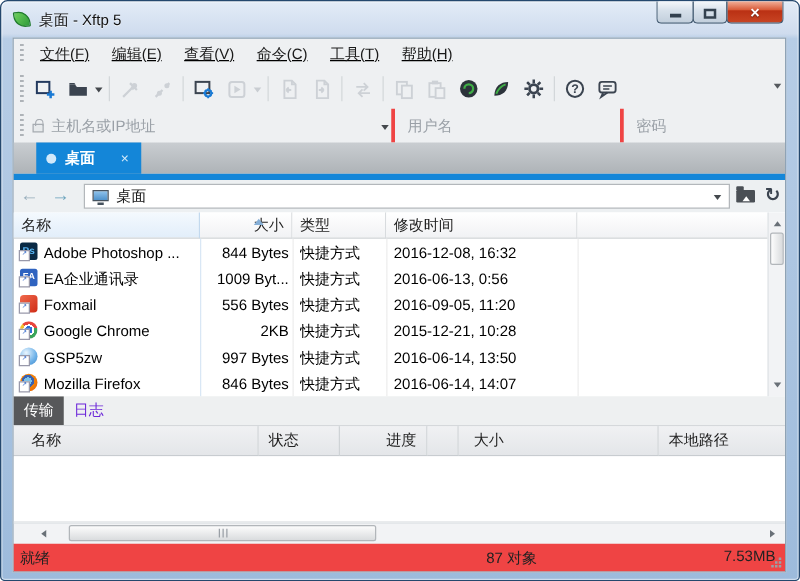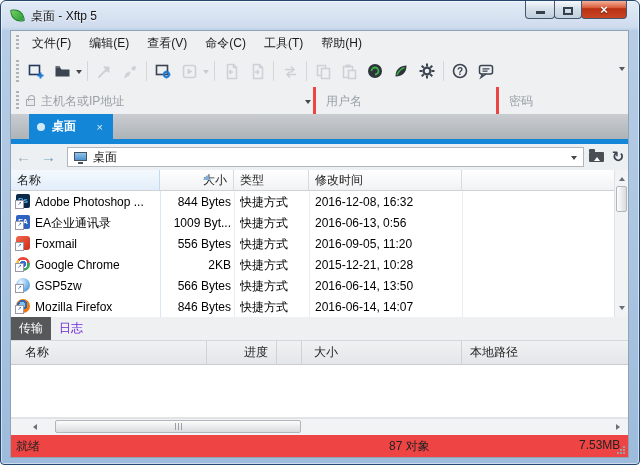--- a/index.html
+++ b/index.html
@@ -19,21 +19,21 @@
         background:linear-gradient(#f5f8fb,#d6e0ea 45%,#c2cfdc);}
   .wbtn.min{width:30px;} .wbtn.max{width:28px;}
   .wbtn.close{width:46px;background:linear-gradient(#f2b09a,#d95b39 40%,#ba3114 45%,#c84423);align-items:center;}
   .glyph-min{width:9px;height:3px;background:#33414f;margin-bottom:4px;}
   .glyph-max{width:10px;height:8px;border:2px solid #33414f;margin-bottom:3px;background:transparent;}
   .glyph-close{color:#fff;font-size:13px;font-weight:bold;line-height:16px;text-shadow:0 1px 1px rgba(0,0,0,.5);}
   
   .content{position:absolute;left:9px;right:10px;top:29px;bottom:6px;background:#eef0f2;display:flex;flex-direction:column;border:1px solid #8fa3b5;}
   .grip{width:3px;height:70%;margin:auto 4px auto 5px;background:repeating-linear-gradient(to bottom,#aeb3b8 0 2px,transparent 2px 4px);}
   
-  .menubar{height:24px;display:flex;align-items:center;flex:none;}
+  .menubar{height:24px;display:flex;align-items:center;flex:none;text-decoration:underline;}
   .mitem{font-size:12px;color:#1a1a1a;padding:3px 9px;cursor:default;}
   
   .toolbar{height:32px;display:flex;align-items:center;flex:none;position:relative;}
   .tbtn{width:26px;height:26px;display:flex;align-items:center;justify-content:center;flex:none;}
   .tbtn svg{display:block;}
   .tsep{width:1px;height:20px;background:#d3d7da;margin:0 3px;flex:none;}
   .caret{width:0;height:0;border:3px solid transparent;border-top:4px solid #44484d;margin:5px 2px 0 1px;flex:none;}
   .caret.dis{border-top-color:#c9cdd2;}
   .overflow-caret{position:absolute;right:3px;top:12px;width:0;height:0;border:3px solid transparent;border-top:4px solid #55595e;}
   
@@ -384,21 +384,21 @@
         <div class="frow">
           <span class="ficon ic-chrome"></span>
           <span class="fcell c-name">Google Chrome</span>
           <span class="fcell c-size">2KB</span>
           <span class="fcell c-type">快捷方式</span>
           <span class="fcell c-mod">2015-12-21, 10:28</span>
         </div>
         <div class="frow">
           <span class="ficon ic-gsp"></span>
           <span class="fcell c-name">GSP5zw</span>
-          <span class="fcell c-size">566 Bytes</span>
+          <span class="fcell c-size">997 Bytes</span>
           <span class="fcell c-type">快捷方式</span>
           <span class="fcell c-mod">2016-06-14, 13:50</span>
         </div>
         <div class="frow">
           <span class="ficon ic-ff"></span>
           <span class="fcell c-name">Mozilla Firefox</span>
           <span class="fcell c-size">846 Bytes</span>
           <span class="fcell c-type">快捷方式</span>
           <span class="fcell c-mod">2016-06-14, 14:07</span>
         </div>
@@ -413,20 +413,21 @@
           </div>
       </div>
     </div>
 
     <div class="ttabs">
       <div class="ttab active">传输</div>
       <div class="ttab idle">日志</div>
     </div>
     <div class="theader">
       <div class="thcell th-name">名称</div>
+      <div class="thcell th-status">状态</div>
       <div class="thcell th-prog">进度</div>
       <div class="thcell th-sp"></div>
       <div class="thcell th-size">大小</div>
       <div class="thcell th-path">本地路径</div>
     </div>
     <div class="tbody"></div>
 
     <div class="hscroll">
       <div class="harrow left">
           <span class="tri-left"></span>

